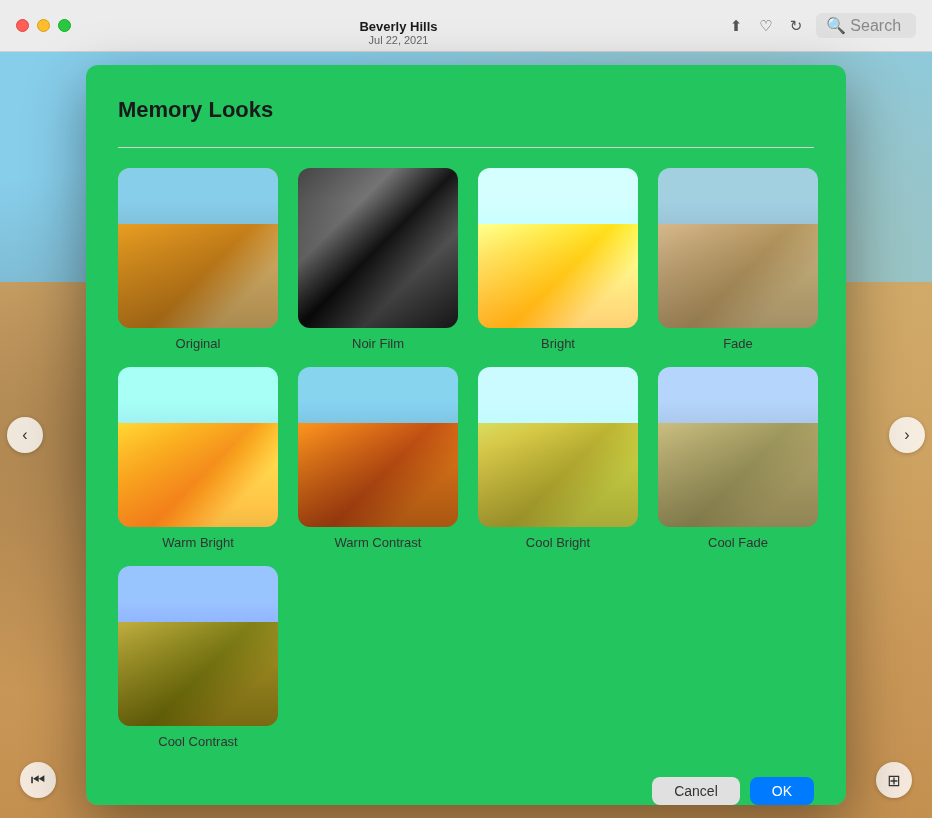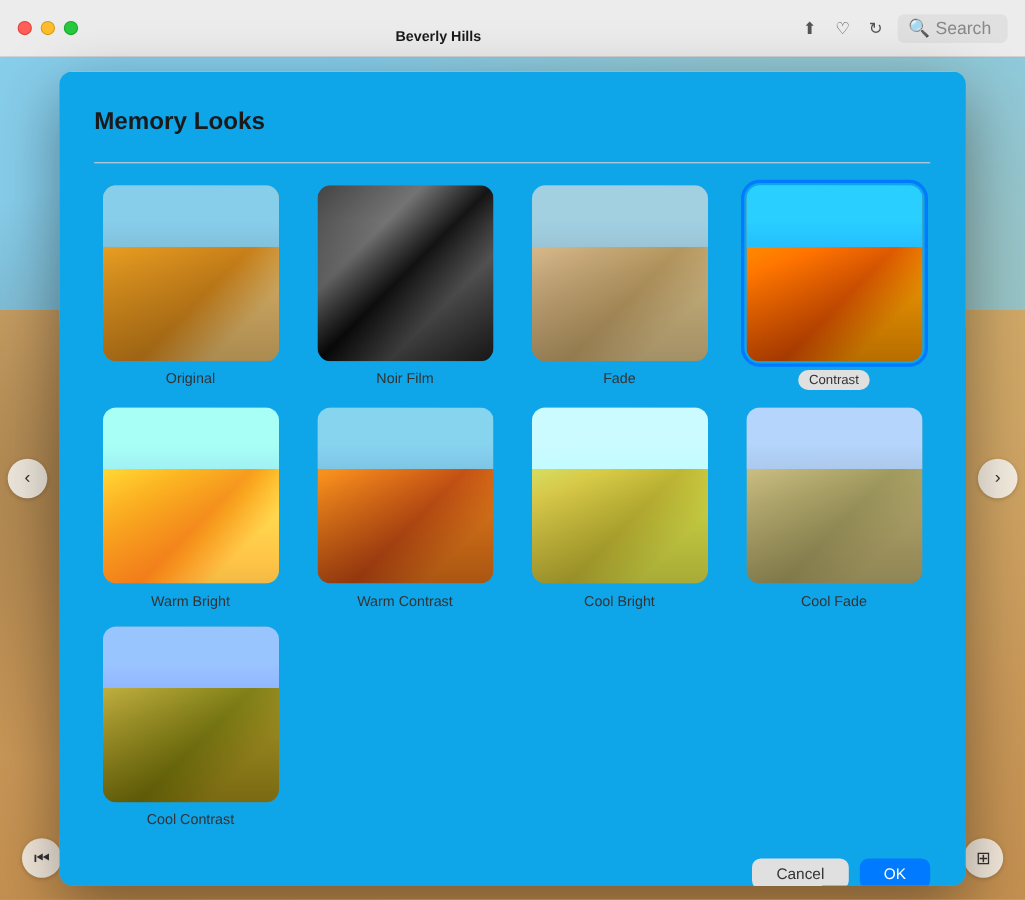--- a/index.html
+++ b/index.html
@@ -166,23 +166,23 @@
       position: absolute;
       top: 52px; left: 0; right: 0; bottom: 0;
       display: flex;
       align-items: center;
       justify-content: center;
       z-index: 10;
     }
 
     
     .dialog {
-      background: #0ea5e9;
+      background: #22c55e;
       border-radius: 12px;
-      width: 824px;
+      width: 760px;
       max-height: 740px;
       padding: 32px 32px 24px;
       box-shadow: 0 20px 60px rgba(0,0,0,0.4);
       overflow-y: auto;
       position: relative;
     }
 
     .dialog-title {
       font-size: 22px;
       font-weight: 700;
@@ -369,20 +369,21 @@
 <body>
 
 <div class="window-chrome">
   <div class="traffic-lights">
     <div class="tl tl-close"></div>
     <div class="tl tl-min"></div>
     <div class="tl tl-max"></div>
   </div>
   <div class="chrome-title">
     <div class="chrome-title-main">Beverly Hills</div>
+    <div class="chrome-title-sub">Jul 22, 2021</div>
   </div>
   <div class="chrome-right">
     <div class="chrome-icon">⬆</div>
     <div class="chrome-icon">♡</div>
     <div class="chrome-icon">↻</div>
     <div class="search-bar">🔍 Search</div>
   </div>
 </div>
 
 <div class="bg-photo">
@@ -419,33 +420,33 @@
         <div class="look-item">
           <div class="look-thumb">
             <div class="photo-noir">
               <div class="photo-people"></div>
             </div>
           </div>
           <div class="look-label">Noir Film</div>
         </div>
         <div class="look-item">
           <div class="look-thumb">
+            <div class="photo-bright">
+              <div class="photo-people"></div>
+            </div>
+          </div>
+          <div class="look-label">Bright</div>
+        </div>
+        <div class="look-item">
+          <div class="look-thumb">
             <div class="photo-fade">
               <div class="photo-people"></div>
             </div>
           </div>
           <div class="look-label">Fade</div>
-        </div>
-        <div class="look-item">
-          <div class="look-thumb selected">
-            <div class="photo-contrast">
-              <div class="photo-people"></div>
-            </div>
-          </div>
-          <div><span class="look-label-pill">Contrast</span></div>
         </div>
         <div class="look-item">
           <div class="look-thumb">
             <div class="photo-warm-bright">
               <div class="photo-people"></div>
             </div>
           </div>
           <div class="look-label">Warm Bright</div>
         </div>
         <div class="look-item">

